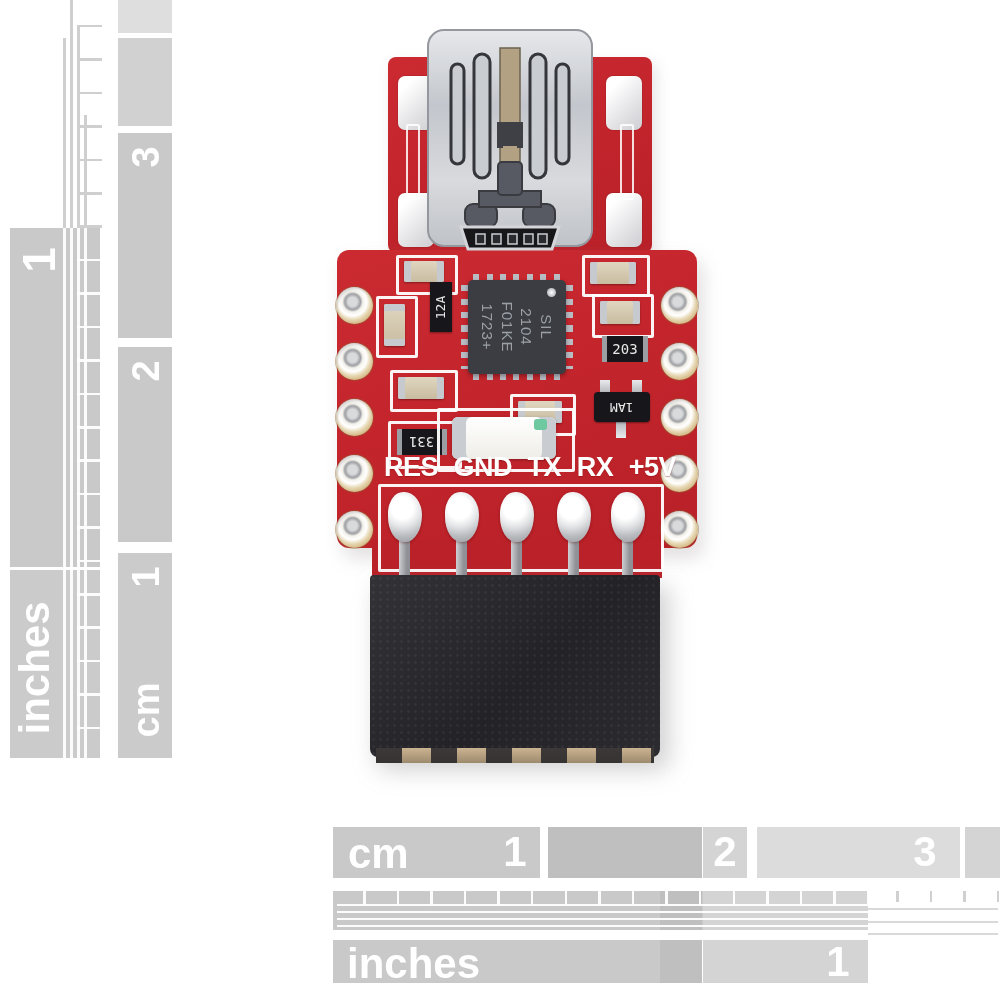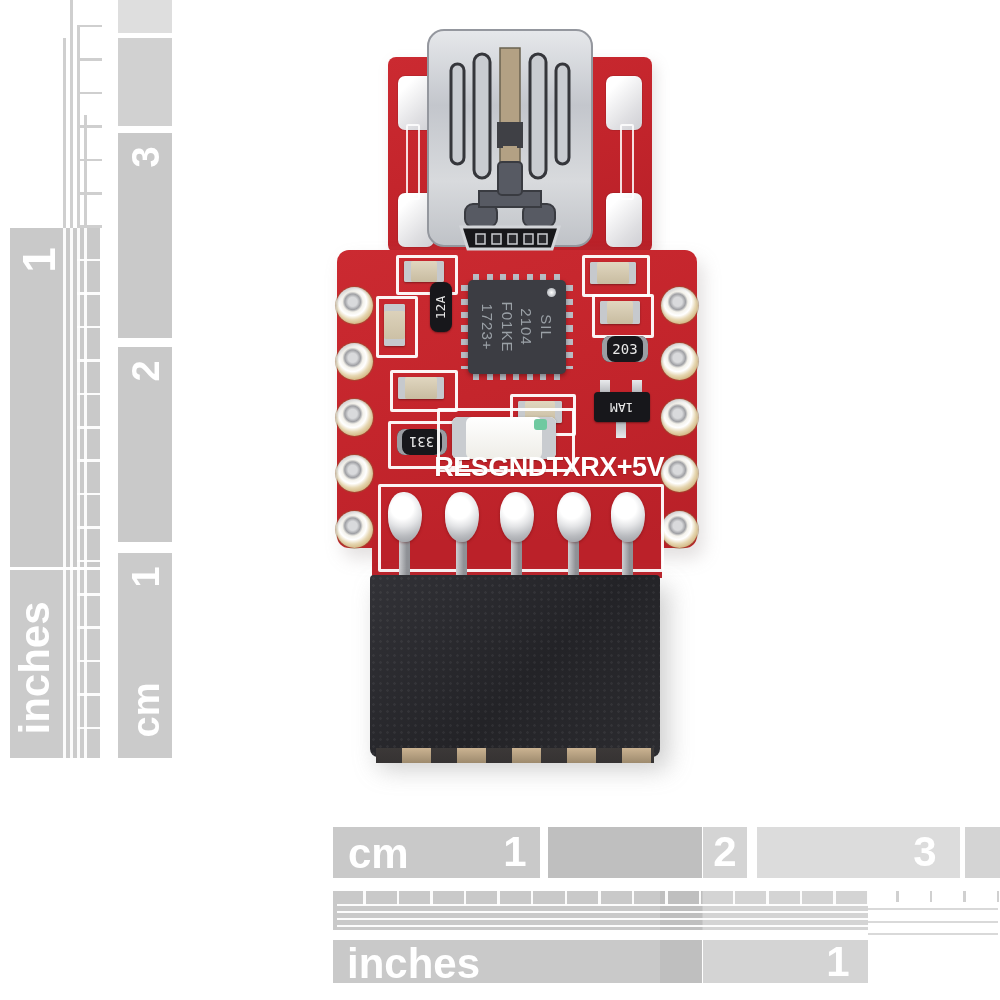--- a/index.html
+++ b/index.html
@@ -23,21 +23,21 @@
     background:repeating-linear-gradient(90deg,#d0d0d0 0 2.5px,transparent 2.5px 33.6px);}
   .hlinew{position:absolute;height:2px;background:rgba(255,255,255,.95);}
   .hlineg{position:absolute;height:2px;background:#d9d9d9;}
   
   .red{background:linear-gradient(160deg,#cb2a31 0%,#c4252c 45%,#b82028 100%);}
   .silk{position:absolute;border:3px solid rgba(255,255,255,.95);border-radius:2px;}
   .tan{position:absolute;background:linear-gradient(180deg,#e0d6c0,#c8bca0);border-radius:2px;}
   .tan-h{box-shadow:inset 7px 0 0 #c6c9cd,inset -7px 0 0 #c6c9cd,0 1px 2px rgba(0,0,0,.35);}
   .tan-v{box-shadow:inset 0 7px 0 #c6c9cd,inset 0 -7px 0 #c6c9cd,0 1px 2px rgba(0,0,0,.35);}
   .blkcomp{position:absolute;background:#17171b;color:#e8e8e8;display:flex;align-items:center;
-    justify-content:center;font-family:"DejaVu Sans Mono",monospace;border-radius:8px;
+    justify-content:center;font-family:"DejaVu Sans Mono",monospace;border-radius:0;
     box-shadow:0 1px 2px rgba(0,0,0,.4);}
   .hole{position:absolute;width:37px;height:37px;border-radius:50%;
     background:radial-gradient(circle at 45% 40%,#d9dadc 0 15%,#9fa0a4 26%,#f3f1ea 34%,#ffffff 46%,#e6d7b2 60%,#cdb078 78%,#bfa267 100%);
     box-shadow:0 0 0 1px rgba(140,100,50,.45), inset 1px 2px 3px rgba(0,0,0,.18);}
   .chip-pins-h{position:absolute;height:7px;
     background:repeating-linear-gradient(90deg,#b8bcc3 0 6px,transparent 6px 13.5px);}
   .chip-pins-v{position:absolute;width:7px;
     background:repeating-linear-gradient(180deg,#b8bcc3 0 6px,transparent 6px 13.5px);}
   .pad{position:absolute;width:36px;height:54px;border-radius:7px;
     background:linear-gradient(135deg,#ffffff 20%,#dfdfe2 70%,#cfcfd4);box-shadow:0 0 0 1px rgba(0,0,0,.08);}
@@ -215,21 +215,21 @@
         <span>F01KE</span>
         <span>1723+</span>
       </div>
       <div style="position:absolute;top:8px;right:10px;width:9px;height:9px;border-radius:50%;background:radial-gradient(#ffffff,#babdc2 70%);"></div>
     </div>
 
     <div class="silk" style="left:437px;top:408px;width:132px;height:58px;"></div>
     <div class="abs" style="left:452px;top:417px;width:104px;height:42px;border-radius:6px;background:linear-gradient(180deg,#ffffff,#eeede7);box-shadow:inset 14px 0 0 #c9ccd0,inset -14px 0 0 #c9ccd0,0 1px 3px rgba(0,0,0,.3);"></div>
     <div class="abs" style="left:534px;top:419px;width:13px;height:11px;border-radius:3px;background:#6fc9a0;"></div>
 
-    <div class="abs" style="left:372px;top:452px;width:292px;display:flex;justify-content:flex-end;">
+    <div class="abs" style="left:372px;top:452px;width:292px;display:flex;justify-content:space-between;padding-left:12px;">
       <span class="pinlbl">RES</span>
       <span class="pinlbl">GND</span>
       <span class="pinlbl">TX</span>
       <span class="pinlbl">RX</span>
       <span class="pinlbl">+5V</span>
     </div>
 
     <div class="silk" style="left:378px;top:484px;width:280px;height:82px;"></div>
     <div class="shaft" style="left:399px;top:536px;height:44px;"></div>
     <div class="shaft" style="left:456px;top:536px;height:44px;"></div>

